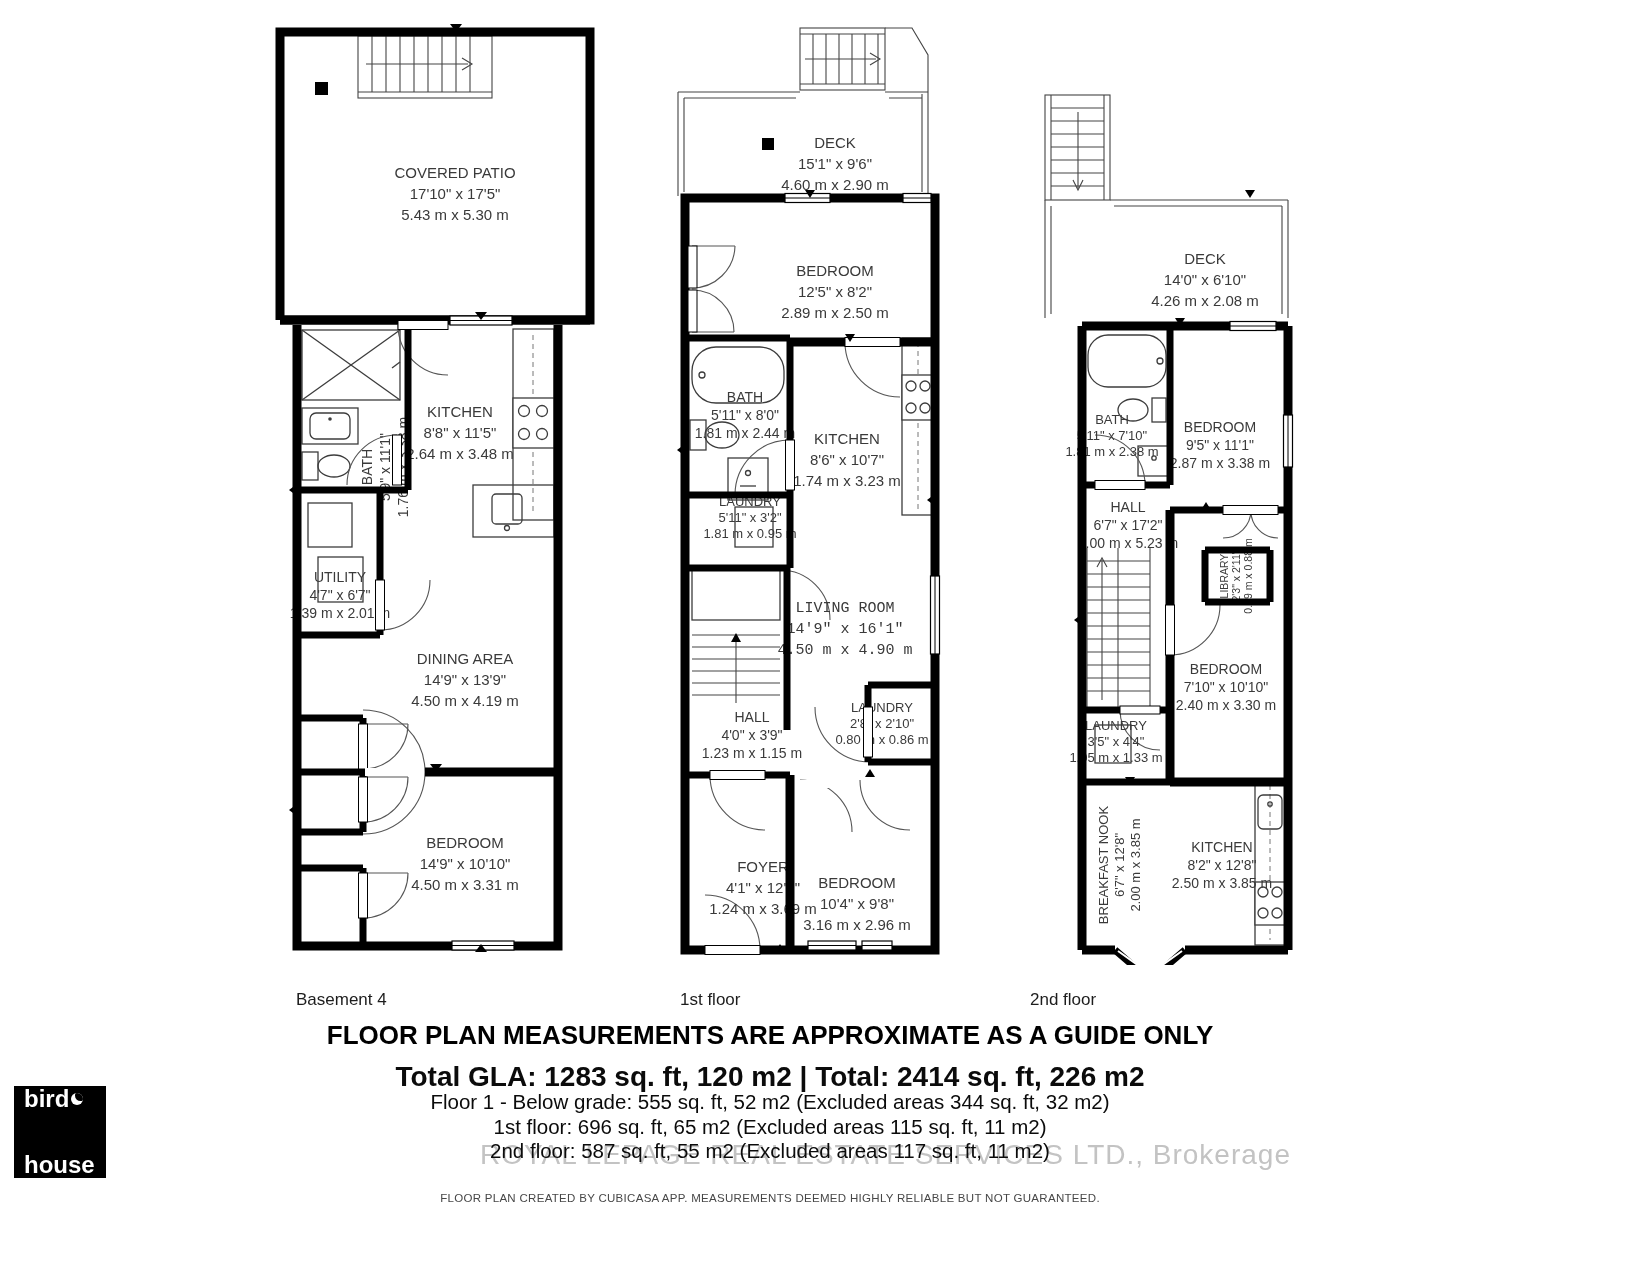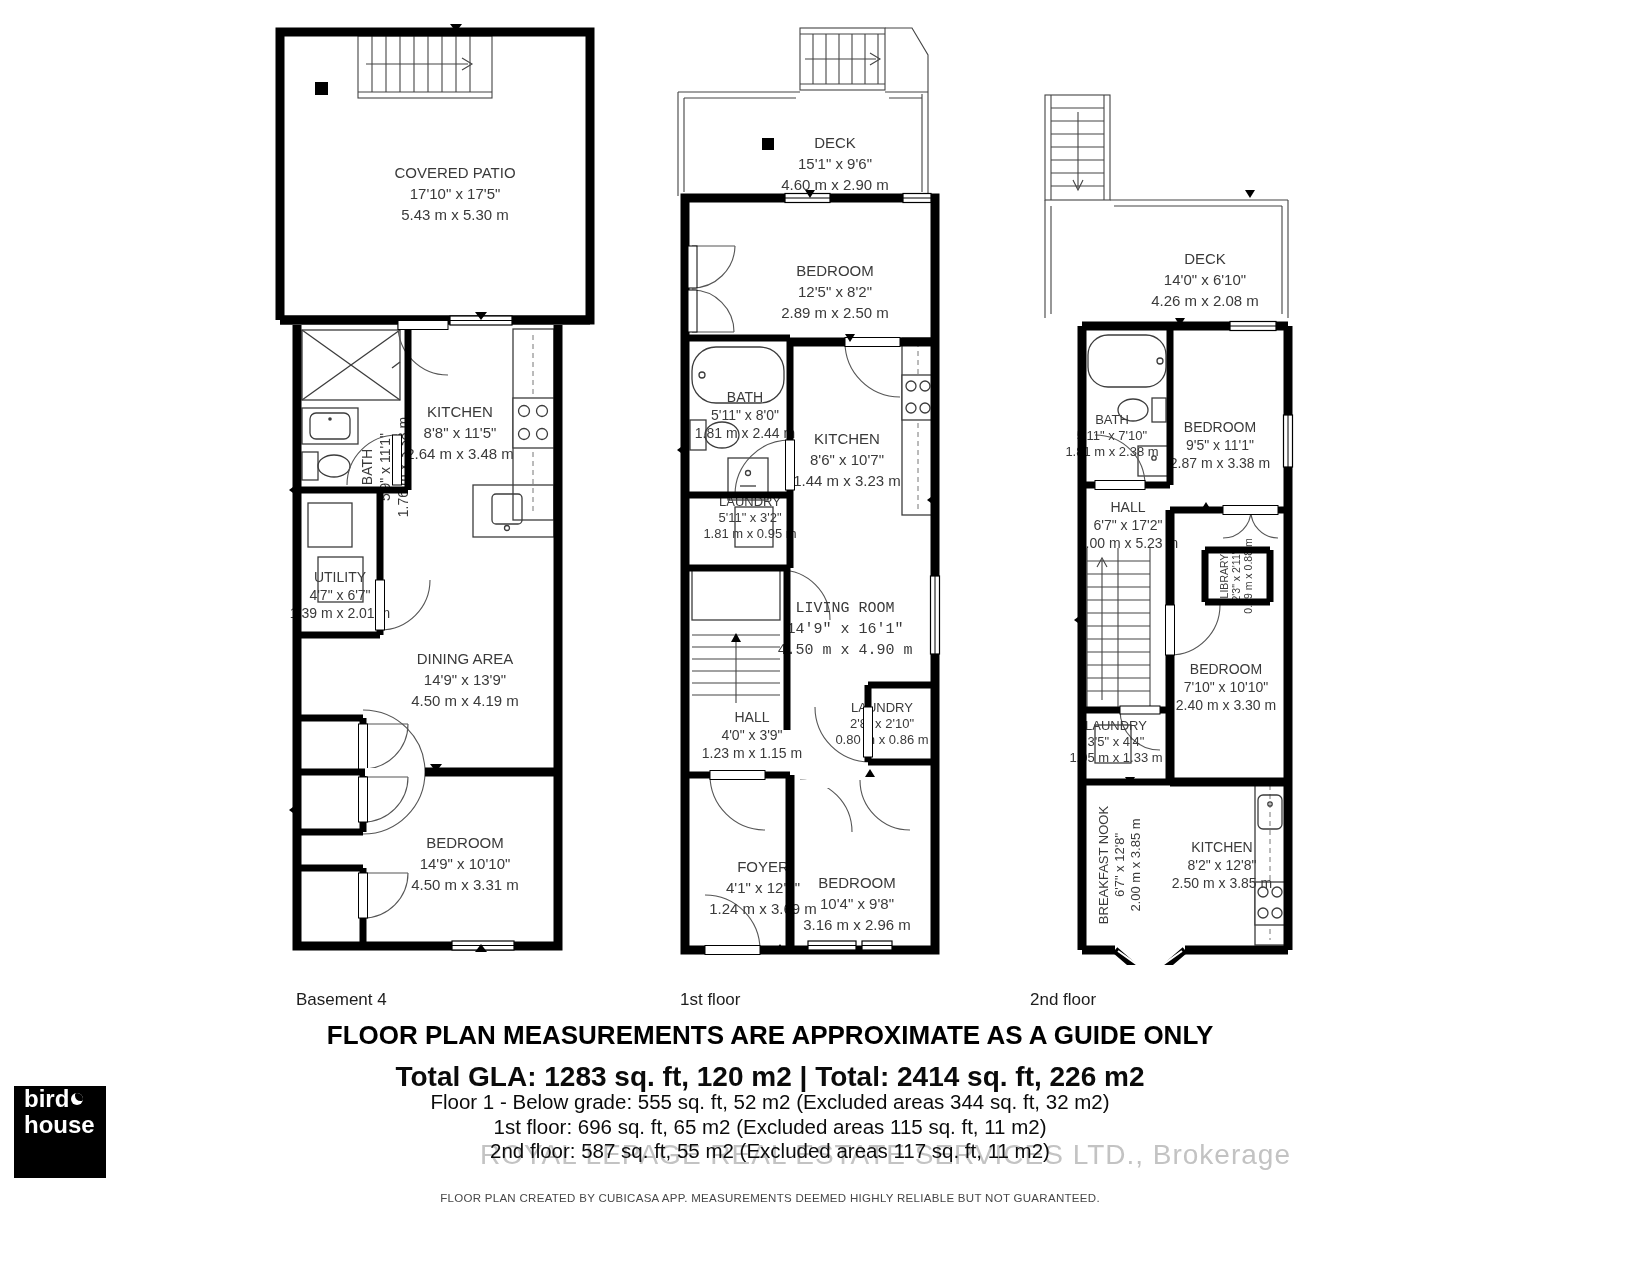--- a/index.html
+++ b/index.html
@@ -30,21 +30,21 @@
   #summary{position:absolute;left:0;top:1064px;width:1540px;text-align:center;
       color:#0b0b0b;z-index:5;}
   #summary .tot{font-size:28px;font-weight:bold;line-height:26px;}
   #summary .ln{font-size:20.5px;line-height:24.5px;}
   #watermark{position:absolute;left:480px;top:1139px;font-size:28px;color:#c3c3c3;
       z-index:4;white-space:nowrap;letter-spacing:1px;}
   #credit{position:absolute;left:0;top:1192px;width:1540px;text-align:center;
       font-size:11.5px;color:#474747;letter-spacing:.3px;z-index:5;}
   #logo{position:absolute;left:14px;top:1086px;width:92px;height:92px;background:#000;
       z-index:6;color:#fff;font-weight:bold;font-size:24px;line-height:26px;
-      display:flex;flex-direction:column;justify-content:flex-start;padding-left:10px;box-sizing:border-box;}
+      display:flex;flex-direction:column;justify-content:space-between;padding-left:10px;box-sizing:border-box;}
   #logo .row{display:flex;align-items:center;}
   .moon{display:inline-block;width:12px;height:12px;border-radius:50%;background:#fff;
       position:relative;overflow:hidden;margin-left:2px;}
   .moon::after{content:"";position:absolute;left:4px;top:-3px;width:11px;height:11px;
       border-radius:50%;background:#000;}
 </style>
 </head>
 <body>
 
 <div class="plan" id="plan-basement" style="left:270px;top:20px;width:340px;height:945px;">
@@ -277,21 +277,21 @@
     <div>1.81 m x 2.44 m</div>
   </div>
   <div class="room-label sz13" style="left:100px;top:474px;">
     <div>LAUNDRY</div>
     <div>5'11" x 3'2"</div>
     <div>1.81 m x 0.95 m</div>
   </div>
   <div class="room-label" style="left:197px;top:408px;">
     <div>KITCHEN</div>
     <div>8'6" x 10'7"</div>
-    <div>1.44 m x 3.23 m</div>
+    <div>1.74 m x 3.23 m</div>
   </div>
   <div class="room-label" style="left:195px;top:578px;font-family:Liberation Mono, monospace;">
     <div>LIVING ROOM</div>
     <div>14'9" x 16'1"</div>
     <div>4.50 m x 4.90 m</div>
   </div>
   <div class="room-label sz14" style="left:102px;top:688px;">
     <div>HALL</div>
     <div>4'0" x 3'9"</div>
     <div>1.23 m x 1.15 m</div>

